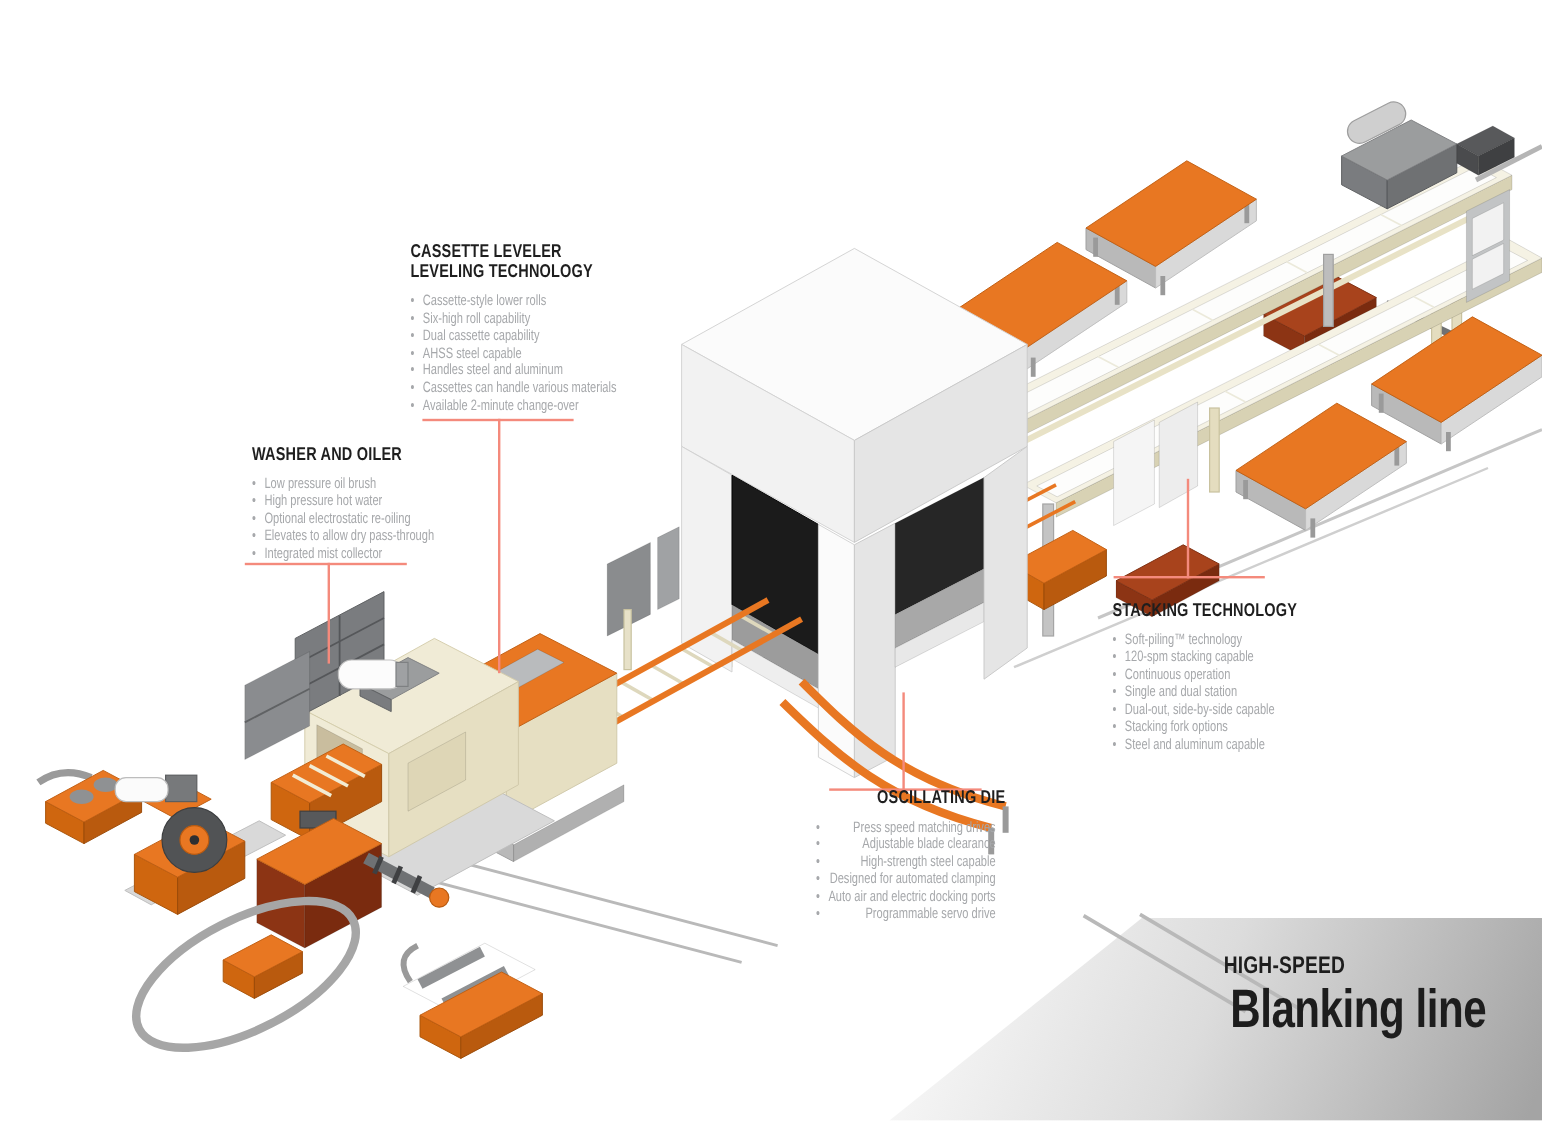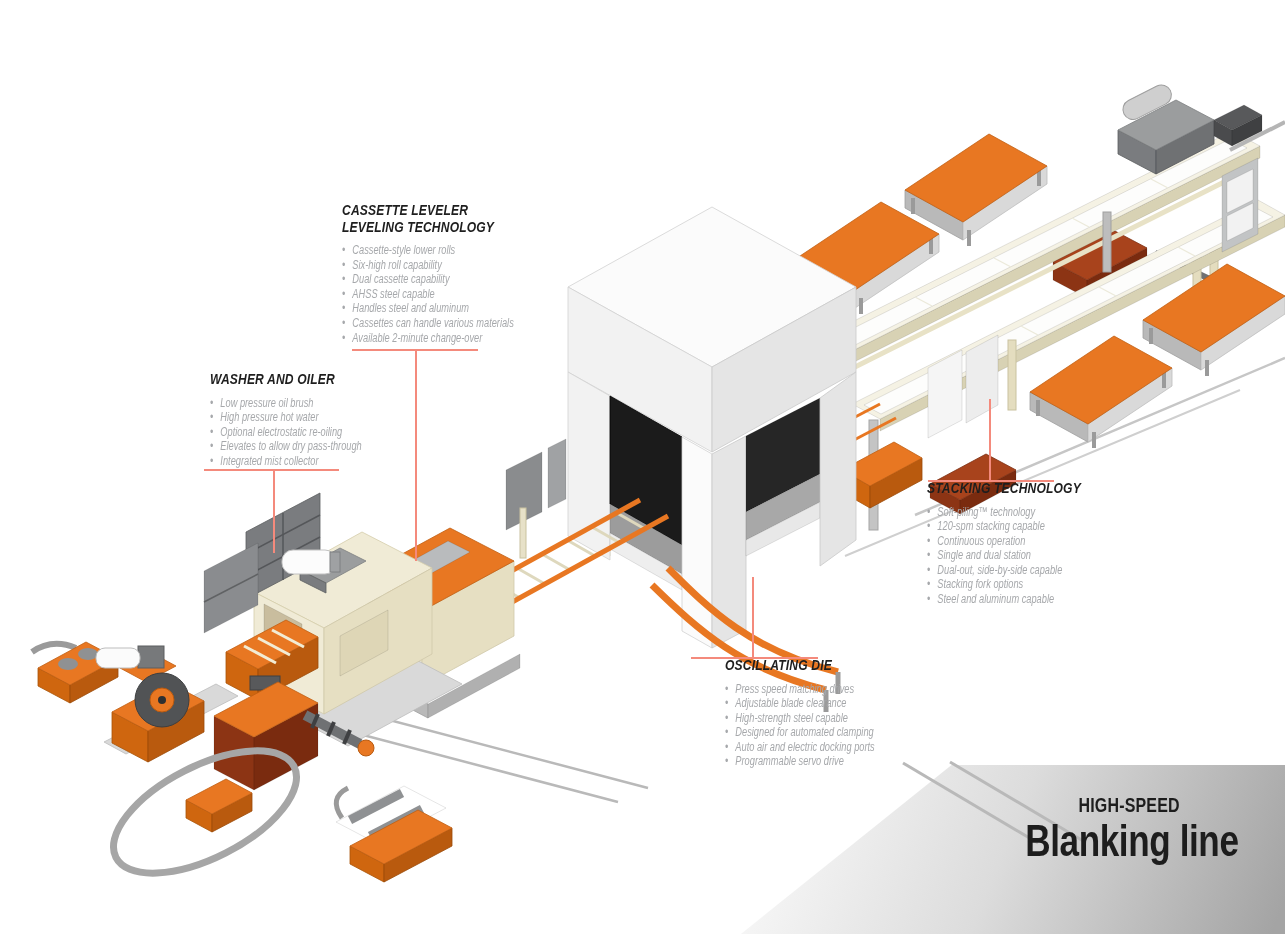--- a/index.html
+++ b/index.html
@@ -25,30 +25,30 @@
   .wh3{fill:#e5e5e5;stroke:#c9c9c9;}
   .gr1{fill:#d9d9d9;stroke:#bdbdbd;}
   .gr2{fill:#b9b9b9;stroke:#9e9e9e;}
   .gr3{fill:#9b9d9e;stroke:#7e8082;}
   .gr4{fill:#7a7c7f;stroke:#5c5e60;}
   .gr5{fill:#6f7173;stroke:#54565a;}
   .blk{fill:#1b1b1b;stroke:#000;}
 
   .leader{position:absolute;background:var(--leader-red,#f48a7c);}
 
-  .callout{position:absolute;font-style:italic;}
+  .callout{position:absolute;}
   .callout h3{font-size:15.5px;font-weight:bold;color:var(--heading-black,#1e1e1e);
     line-height:16.5px;margin:0 0 8px 0;white-space:pre-line;letter-spacing:.2px;
     transform:scaleX(.78);transform-origin:0 0;}
   .callout ul{list-style:none;margin:0;padding:0;transform:scaleX(.74);transform-origin:0 0;}
   .callout li{position:relative;padding-left:14px;font-size:12.5px;line-height:14.6px;
     color:var(--bullet-gray,#a6a8ab);white-space:nowrap;}
   .callout li::before{content:"\2022";position:absolute;left:0;top:0;}
 
-  .title-block{position:absolute;right:46px;top:794px;text-align:center;}
+  .title-block{position:absolute;right:46px;top:794px;text-align:left;}
   .kicker{font-size:20px;font-weight:bold;color:#1d1d1d;margin:0;letter-spacing:.2px;
     transform:scaleX(.8);transform-origin:100% 0;}
   .main-title{font-size:45px;font-weight:bold;color:#1d1d1d;margin:2px 0 0 0;line-height:44px;
     letter-spacing:-.5px;transform:scaleX(.78);transform-origin:100% 0;}
 </style>
 </head>
 <body>
 
 <div class="canvas">
 
@@ -343,35 +343,35 @@
     <ul>
 
     <li><span>Low pressure oil brush</span></li>
         <li><span>High pressure hot water</span></li>
         <li><span>Optional electrostatic re-oiling</span></li>
         <li><span>Elevates to allow dry pass-through</span></li>
         <li><span>Integrated mist collector</span></li>
       </ul>
   </div>
 
-  <div class="callout" style="left:927px;top:480px;">
+  <div class="callout" style="left:927px;top:501px;">
     <h3>STACKING TECHNOLOGY</h3>
     <ul>
 
     <li><span>Soft-piling™ technology</span></li>
         <li><span>120-spm stacking capable</span></li>
         <li><span>Continuous operation</span></li>
         <li><span>Single and dual station</span></li>
         <li><span>Dual-out, side-by-side capable</span></li>
         <li><span>Stacking fork options</span></li>
         <li><span>Steel and aluminum capable</span></li>
       </ul>
   </div>
 
-  <div class="callout" style="left:725px;top:657px;">
+  <div class="callout" style="left:680px;top:657px;text-align:right;">
     <h3>OSCILLATING DIE</h3>
     <ul>
 
     <li><span>Press speed matching drives</span></li>
         <li><span>Adjustable blade clearance</span></li>
         <li><span>High-strength steel capable</span></li>
         <li><span>Designed for automated clamping</span></li>
         <li><span>Auto air and electric docking ports</span></li>
         <li><span>Programmable servo drive</span></li>
       </ul>

